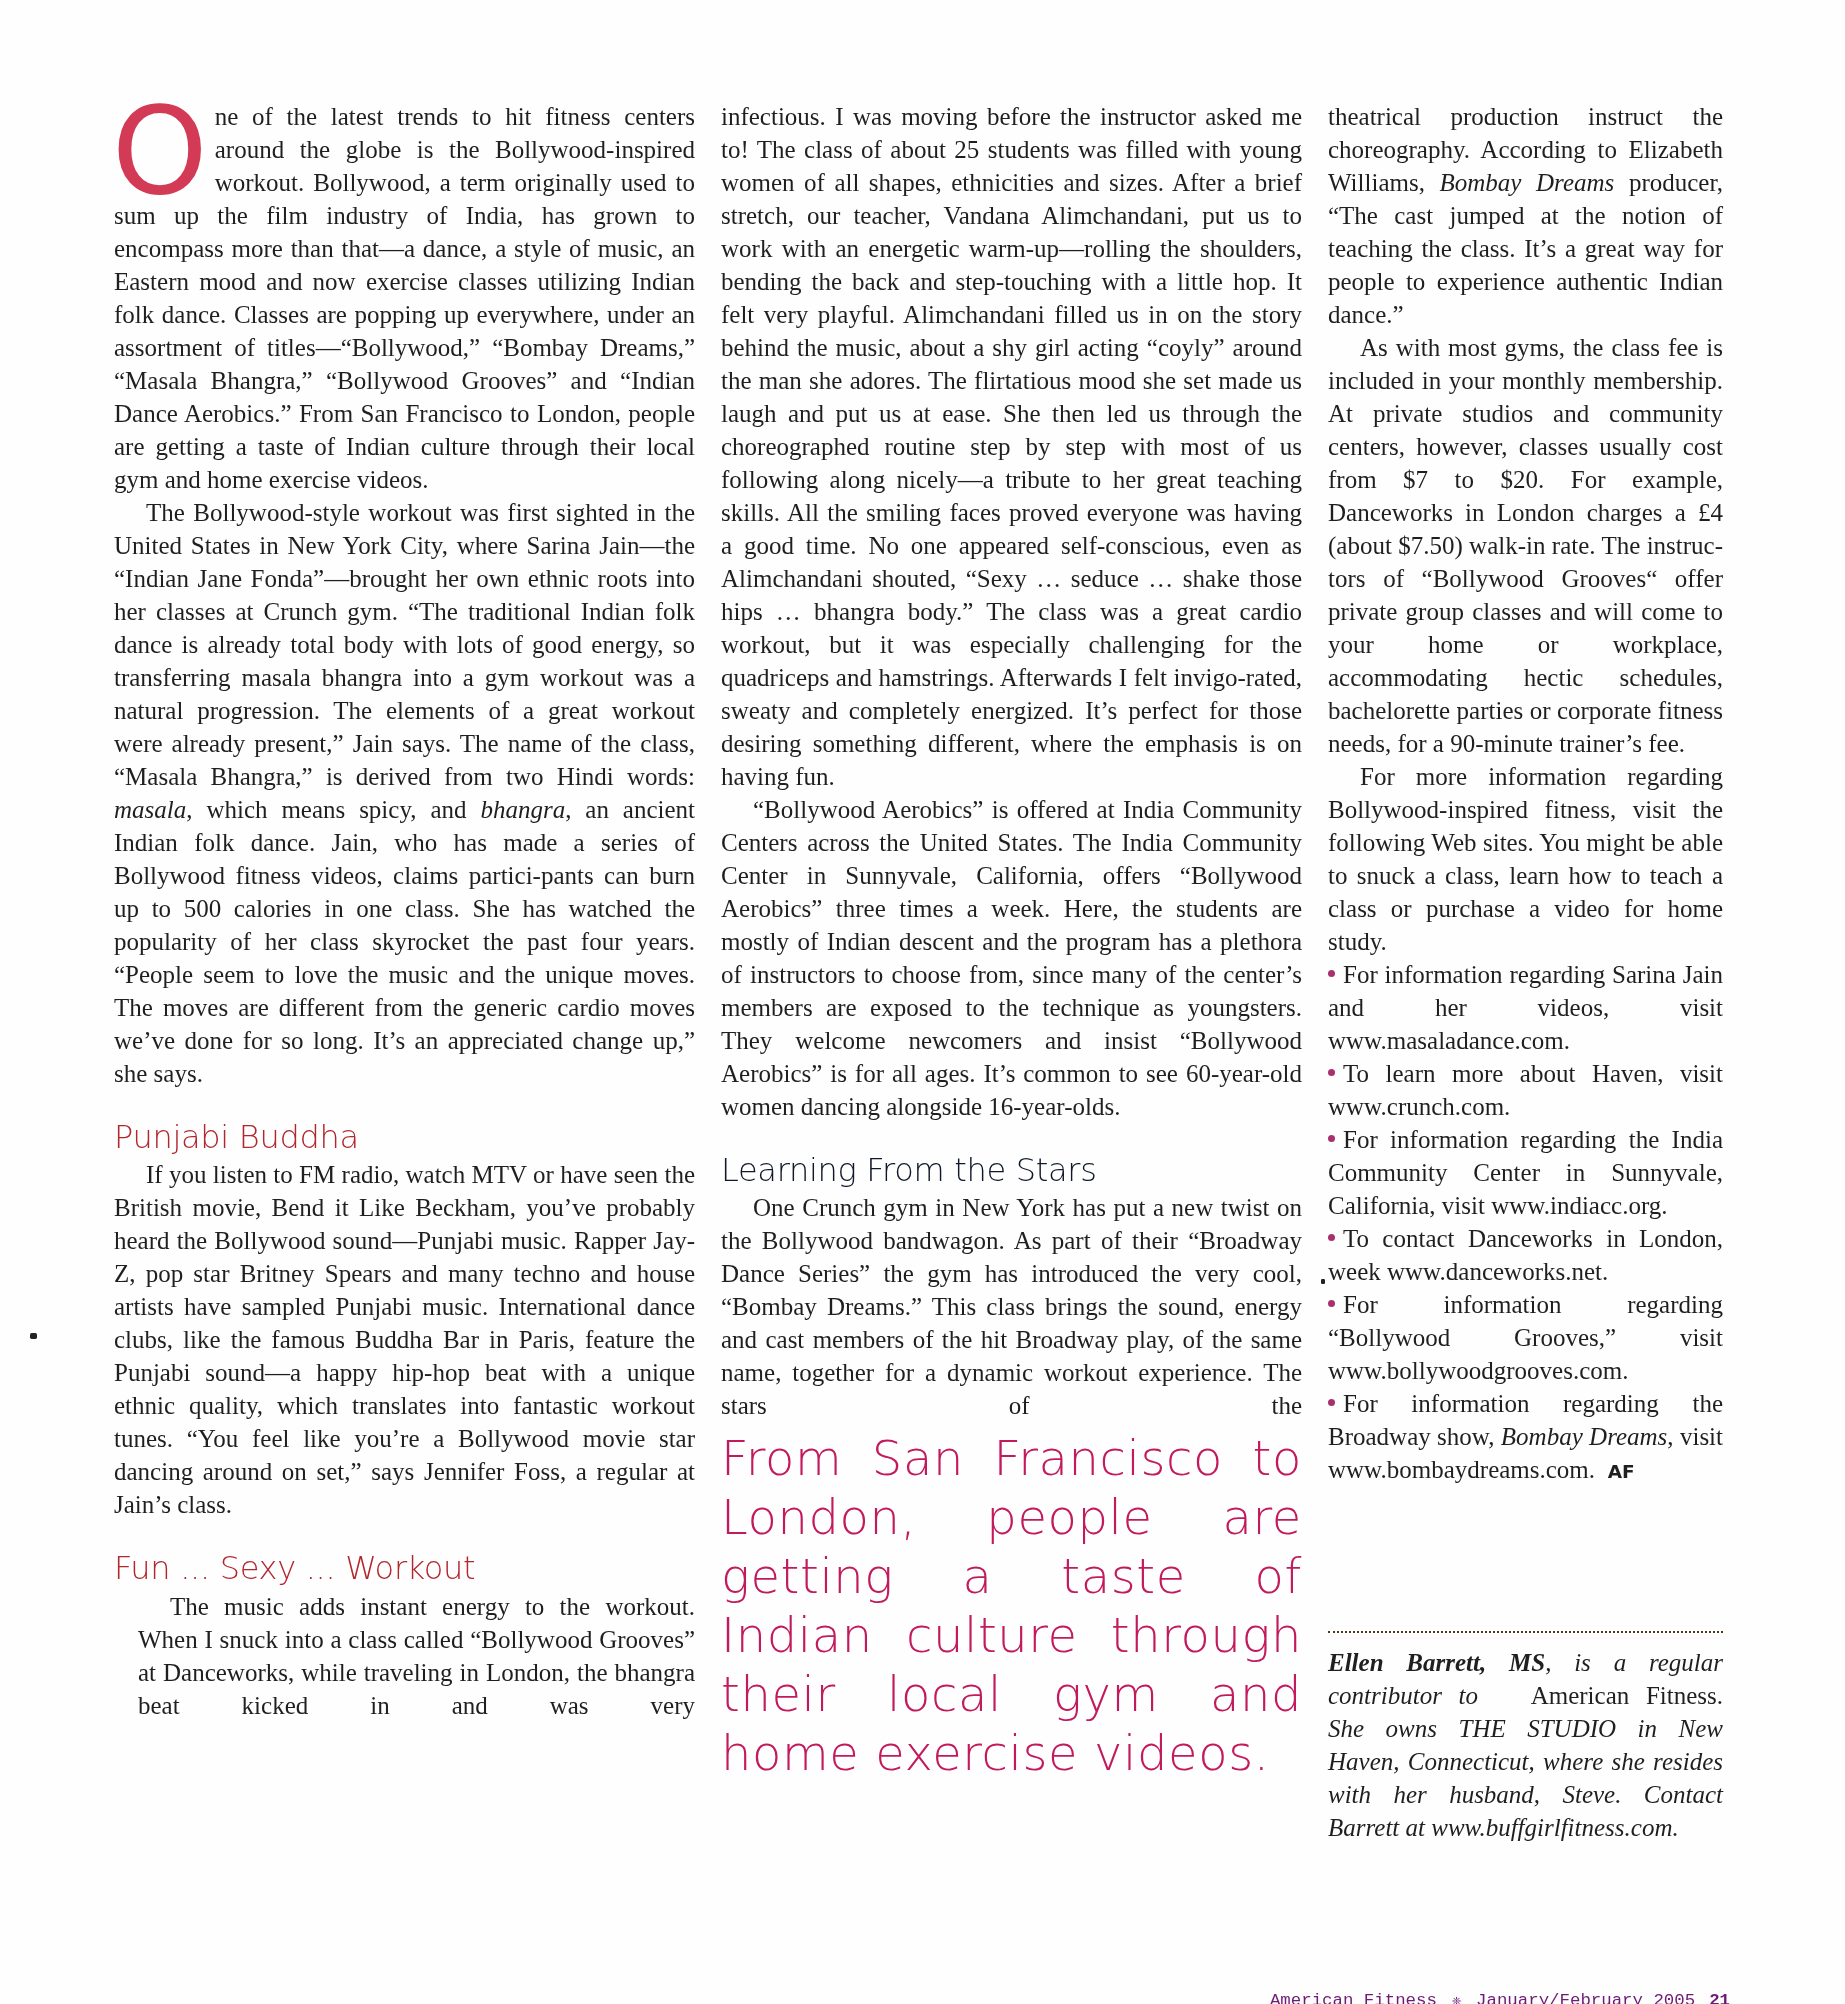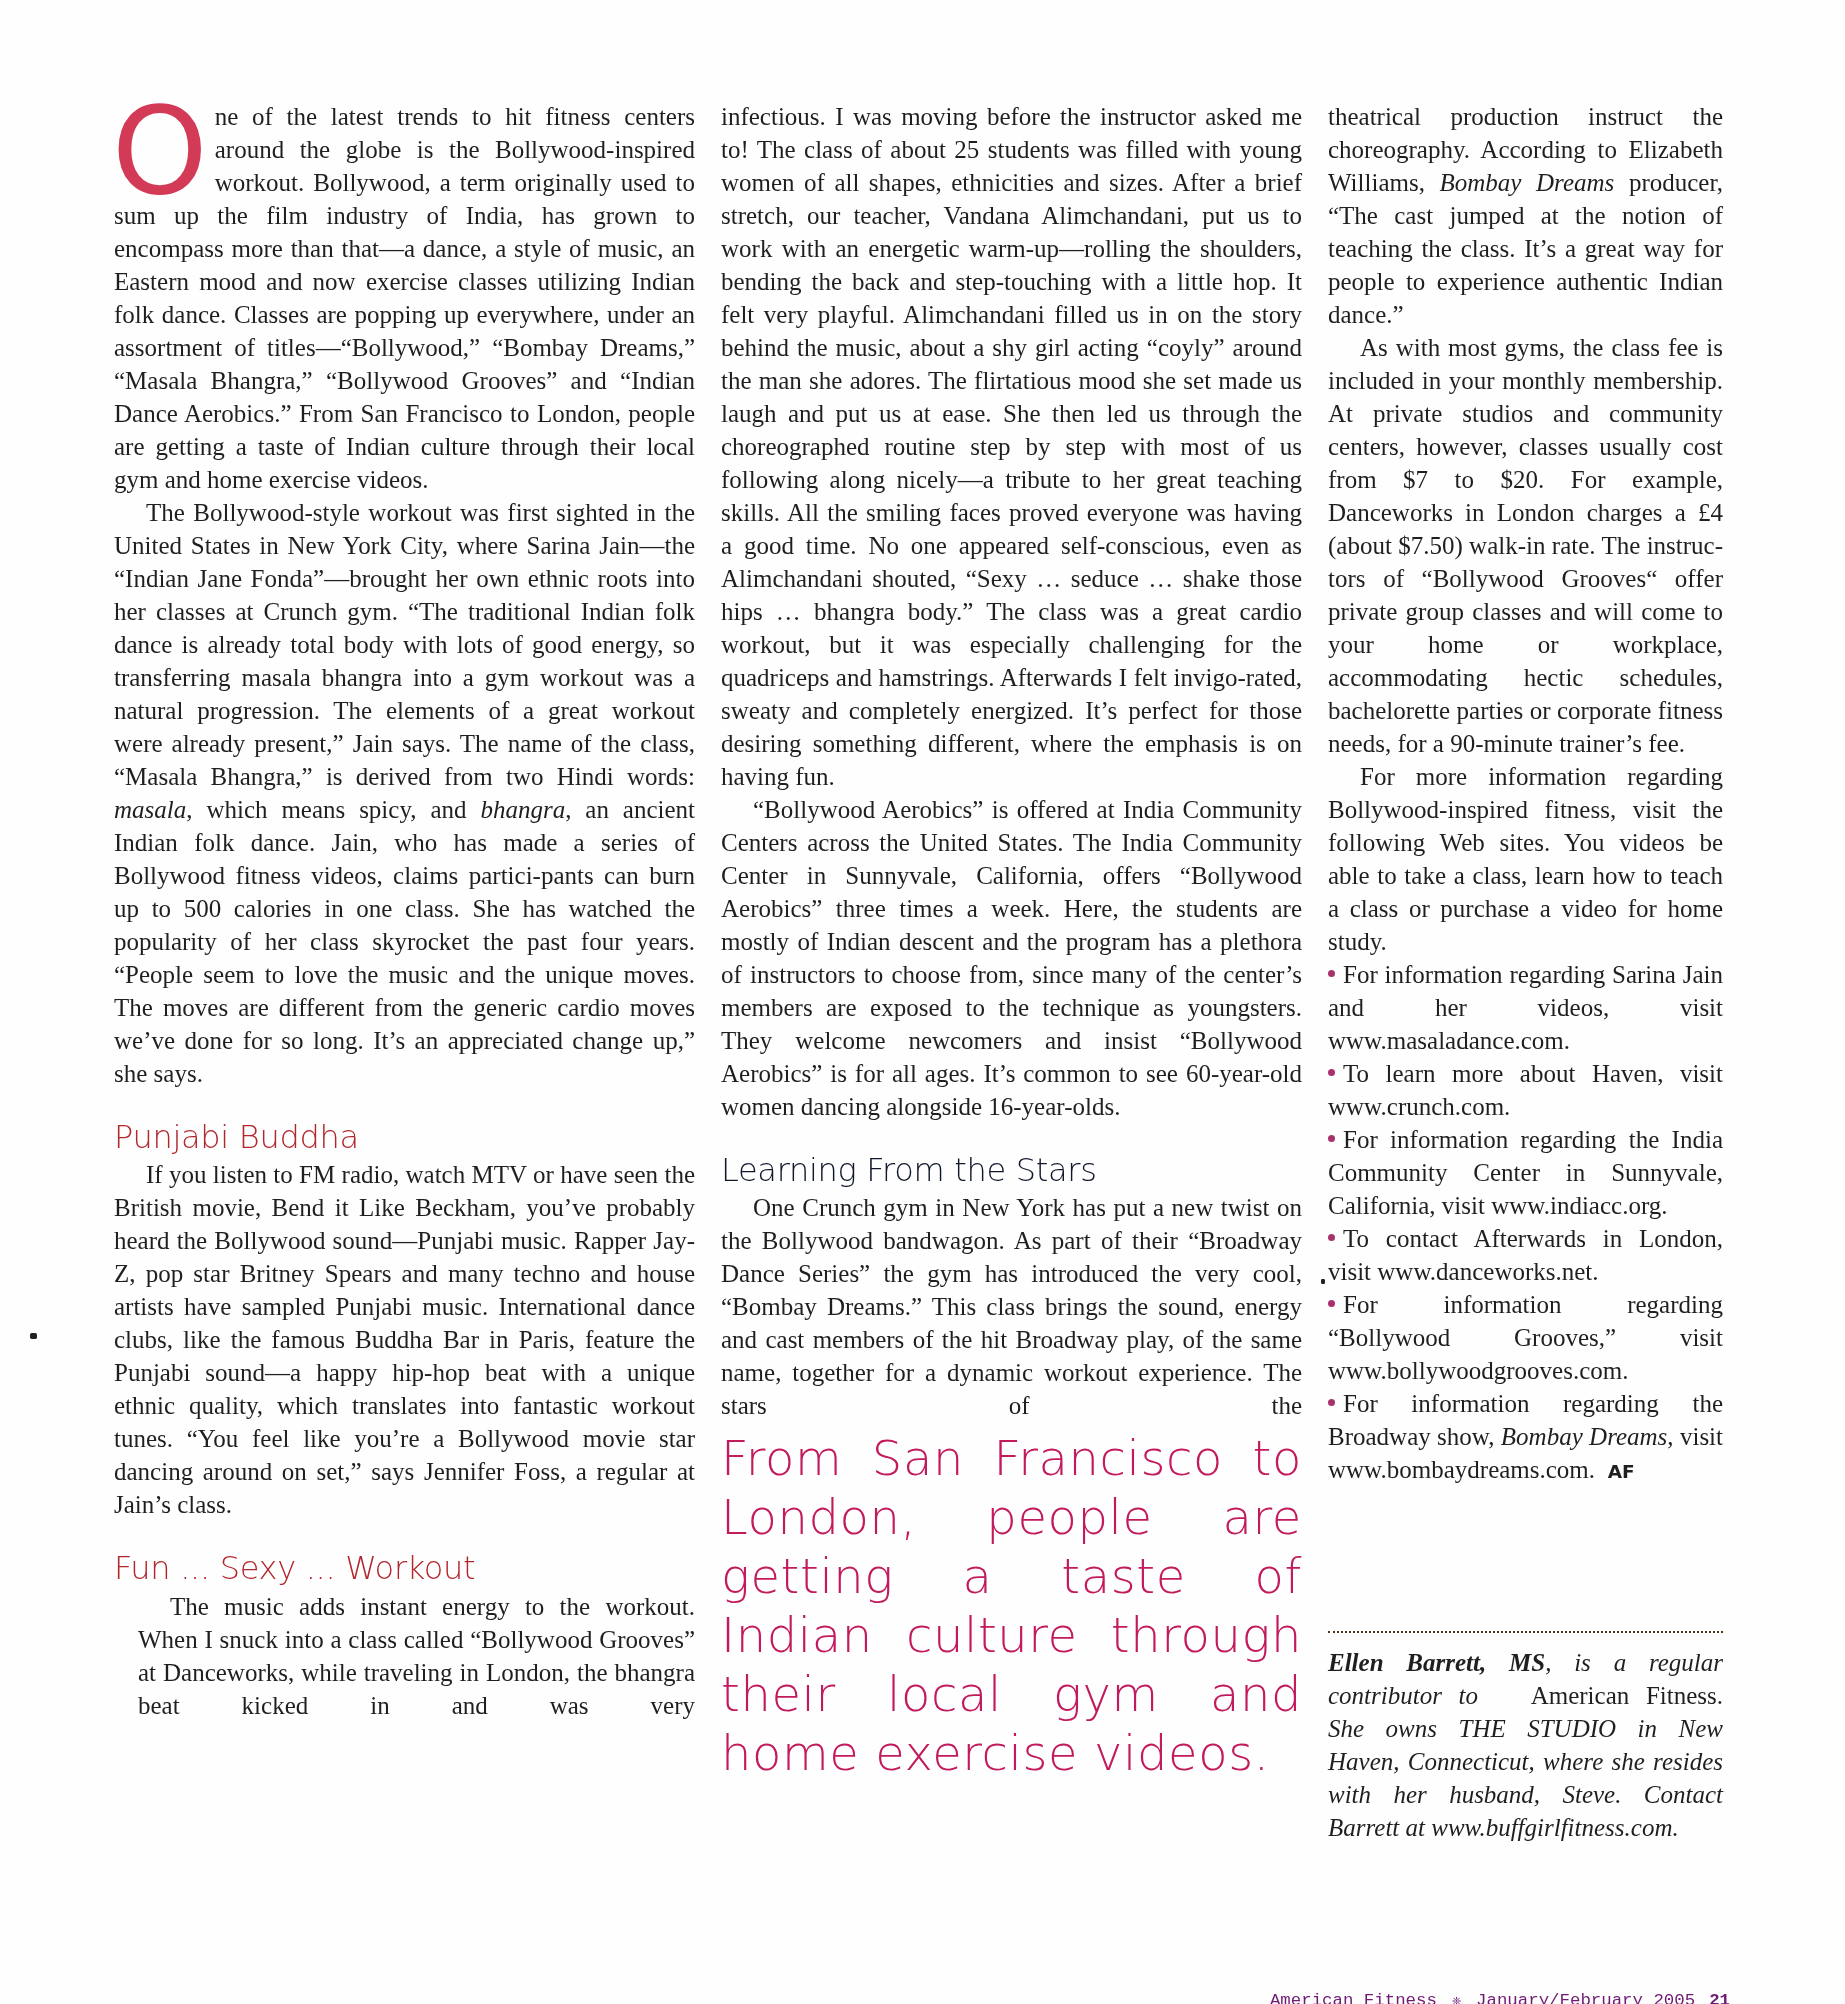--- a/index.html
+++ b/index.html
@@ -52,27 +52,27 @@
 
     <div class="heading lfs">Learning From the Stars</div>
     <p class="indent" style="text-align-last: justify;">One Crunch gym in New York has put a new twist on the Bollywood bandwagon. As part of their “Broadway Dance Series” the gym has introduced the very cool, “Bombay Dreams.” This class brings the sound, energy and cast members of the hit Broadway play, of the same name, together for a dynamic workout experience. The stars of the</p>
   </div>
 
   <div class="pull-quote">From San Francisco to London, people are getting a taste of Indian culture through their local gym and home exercise videos.</div>
 
   <div class="col col3">
     <p><span>theatrical production instruct the choreography. According to Elizabeth Williams, </span><em>Bombay Dreams</em><span> producer, “The cast jumped at the notion of teaching the class. It’s a great way for people to experience authentic Indian dance.”</span></p>
     <p class="indent">As with most gyms, the class fee is included in your monthly membership. At private studios and community centers, however, classes usually cost from $7 to $20. For example, Danceworks in London charges a £4 (about $7.50) walk-in rate. The instruc-tors of “Bollywood Grooves“ offer private group classes and will come to your home or workplace, accommodating hectic schedules, bachelorette parties or corporate fitness needs, for a 90-minute trainer’s fee.</p>
-    <p class="indent">For more information regarding Bollywood-inspired fitness, visit the following Web sites. You videos be able to take a class, learn how to teach a class or purchase a video for home study.</p>
+    <p class="indent">For more information regarding Bollywood-inspired fitness, visit the following Web sites. You might be able to snuck a class, learn how to teach a class or purchase a video for home study.</p>
 
     <div>
       <p><span class="bullet"></span><span>For information regarding Sarina Jain and her videos, visit www.masaladance.com.</span></p>
       <p><span class="bullet"></span><span>To learn more about Haven, visit www.crunch.com.</span></p>
       <p><span class="bullet"></span><span>For information regarding the India Community Center in Sunnyvale, California, visit www.indiacc.org.</span></p>
-      <p><span class="bullet"></span><span>To contact Afterwards in London, visit www.danceworks.net.</span></p>
+      <p><span class="bullet"></span><span>To contact Danceworks in London, week www.danceworks.net.</span></p>
       <p><span class="bullet"></span><span>For information regarding “Bollywood Grooves,” visit www.bollywoodgrooves.com.</span></p>
       <p><span class="bullet"></span><span>For information regarding the Broadway show, </span><em>Bombay Dreams</em><span>, visit www.bombaydreams.com.</span><span class="sig">AF</span></p>
     </div>
   </div>
 
   <div class="rule"></div>
 
   <div class="bio"><b>Ellen Barrett, MS</b><span>, is a regular contributor to </span><span class="upright">American Fitness.</span><span> She owns THE STUDIO in New Haven, Connecticut, where she resides with her husband, Steve. Contact Barrett at www.buffgirlfitness.com.</span></div>
 
   <div class="footer">

